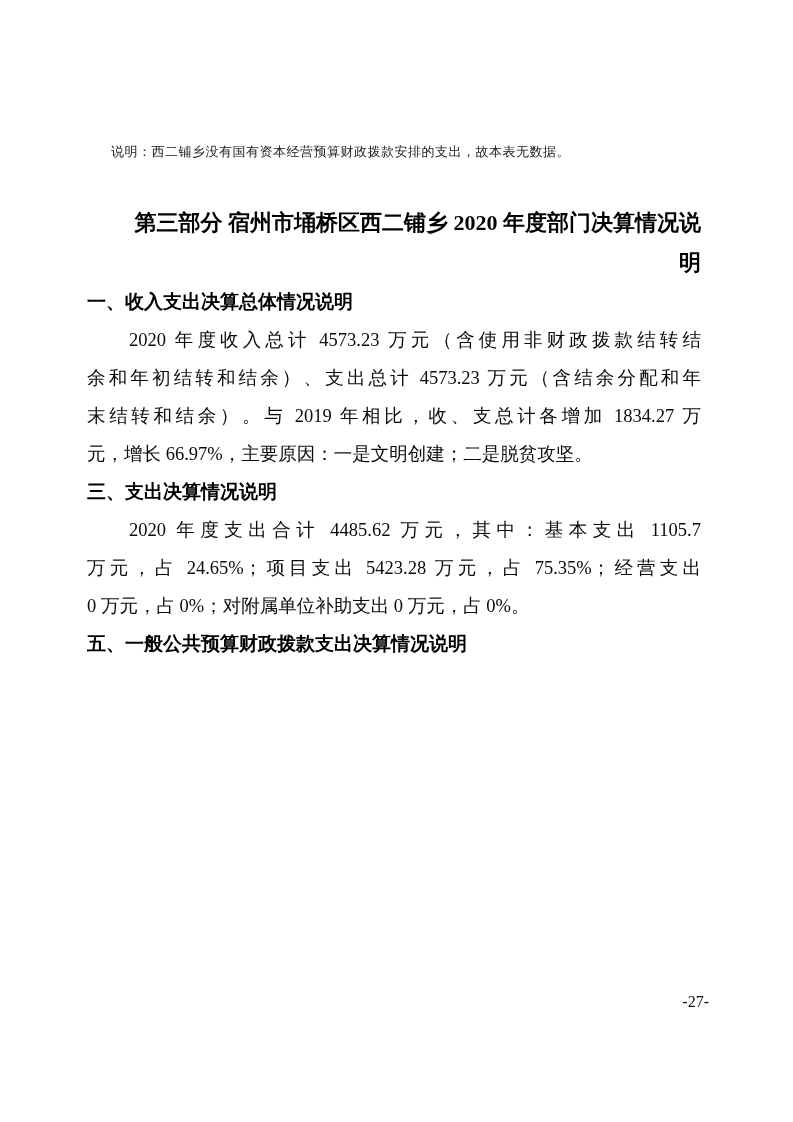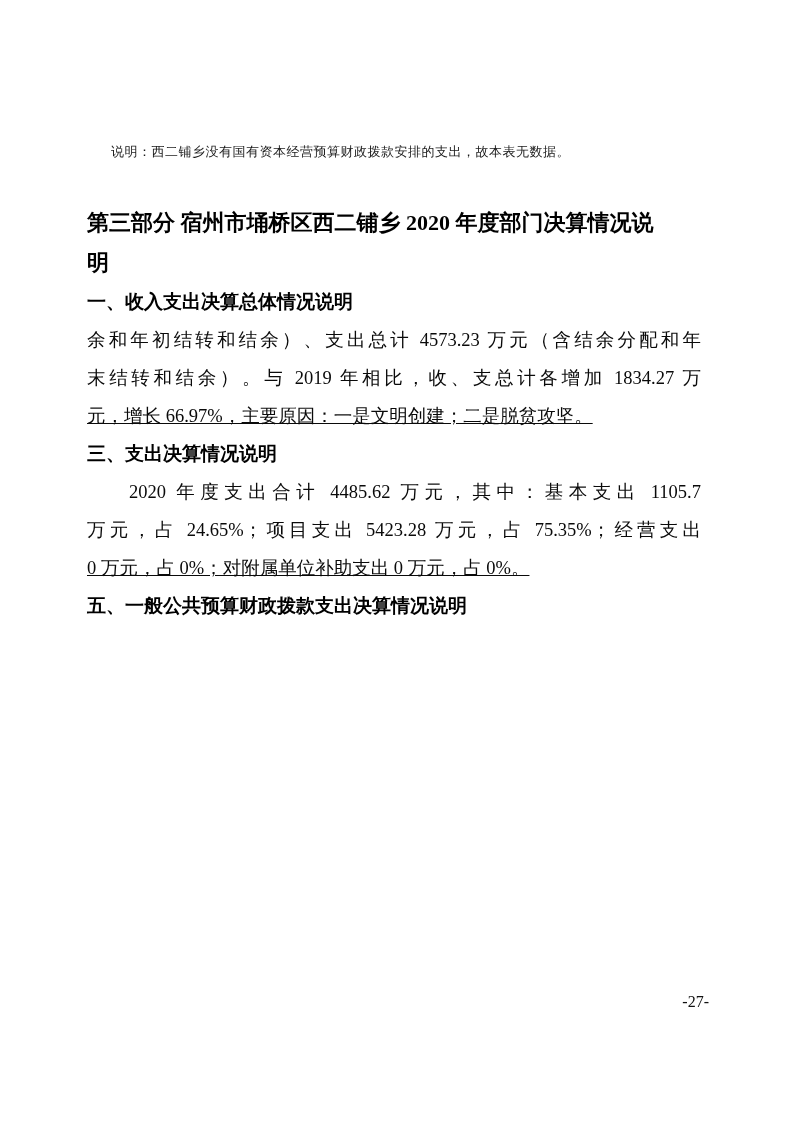--- a/index.html
+++ b/index.html
@@ -22,21 +22,21 @@
     font-family: "Liberation Serif", serif;
     font-size: 13px;
     line-height: 18px;
     color: #1a1a1a;
     letter-spacing: 0.5px;
   }
   .title-block {
     margin-top: 42px;
   }
   .title-line {
-    text-align: left;
+    text-align: right;
     font-family: "Liberation Serif", serif;
     font-weight: 700;
     font-size: 22px;
     line-height: 40px;
     color: #000000;
   }
   .sec-heading {
     font-family: "Liberation Sans", sans-serif;
     font-weight: 700;
     font-size: 19px;
@@ -53,21 +53,20 @@
     text-align: justify;
     text-align-last: justify;
     color: #0a0a0a;
   }
   .body-line.first {
     text-indent: 42px;
   }
   .body-line.last {
     text-align: center;
     text-align-last: left;
-    text-decoration: underline;
   }
   .page-number {
     position: absolute;
     top: 992px;
     right: 84px;
     font-family: "Liberation Serif", serif;
     font-size: 16px;
     line-height: 20px;
     color: #111111;
   }
@@ -79,20 +78,21 @@
 
   <div class="note">说明：西二铺乡没有国有资本经营预算财政拨款安排的支出，故本表无数据。</div>
 
   <div class="title-block">
     <div class="title-line">第三部分 宿州市埇桥区西二铺乡 2020 年度部门决算情况说</div>
     <div class="title-line">明</div>
   </div>
 
   <div>
     <div class="sec-heading">一、收入支出决算总体情况说明</div>
+    <div class="body-line first">2020 年度收入总计 4573.23 万元（含使用非财政拨款结转结</div>
     <div class="body-line">余和年初结转和结余）、支出总计 4573.23 万元（含结余分配和年</div>
     <div class="body-line">末结转和结余）。与 2019 年相比，收、支总计各增加 1834.27 万</div>
     <div class="body-line last">元，增长 66.97%，主要原因：一是文明创建；二是脱贫攻坚。</div>
   </div>
 
 
   <div>
     <div class="sec-heading">三、支出决算情况说明</div>
     <div class="body-line first">2020 年度支出合计 4485.62 万元，其中：基本支出 1105.7</div>
     <div class="body-line">万元，占 24.65%；项目支出 5423.28 万元，占 75.35%；经营支出</div>

